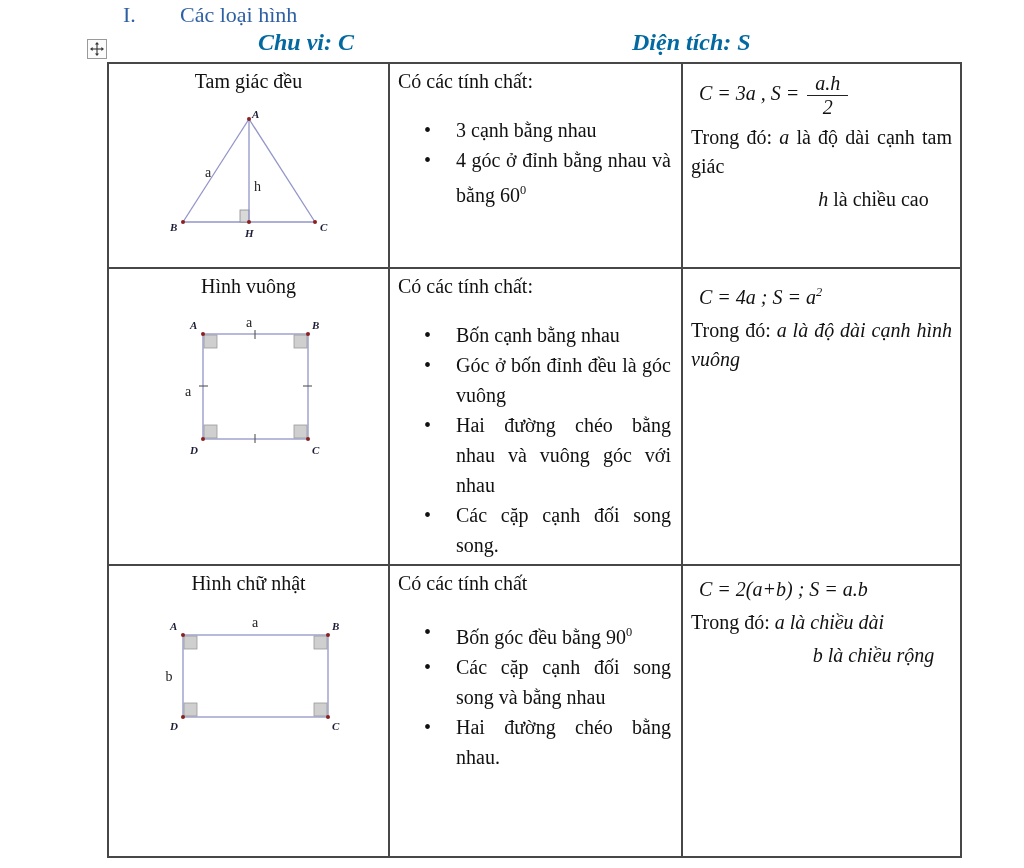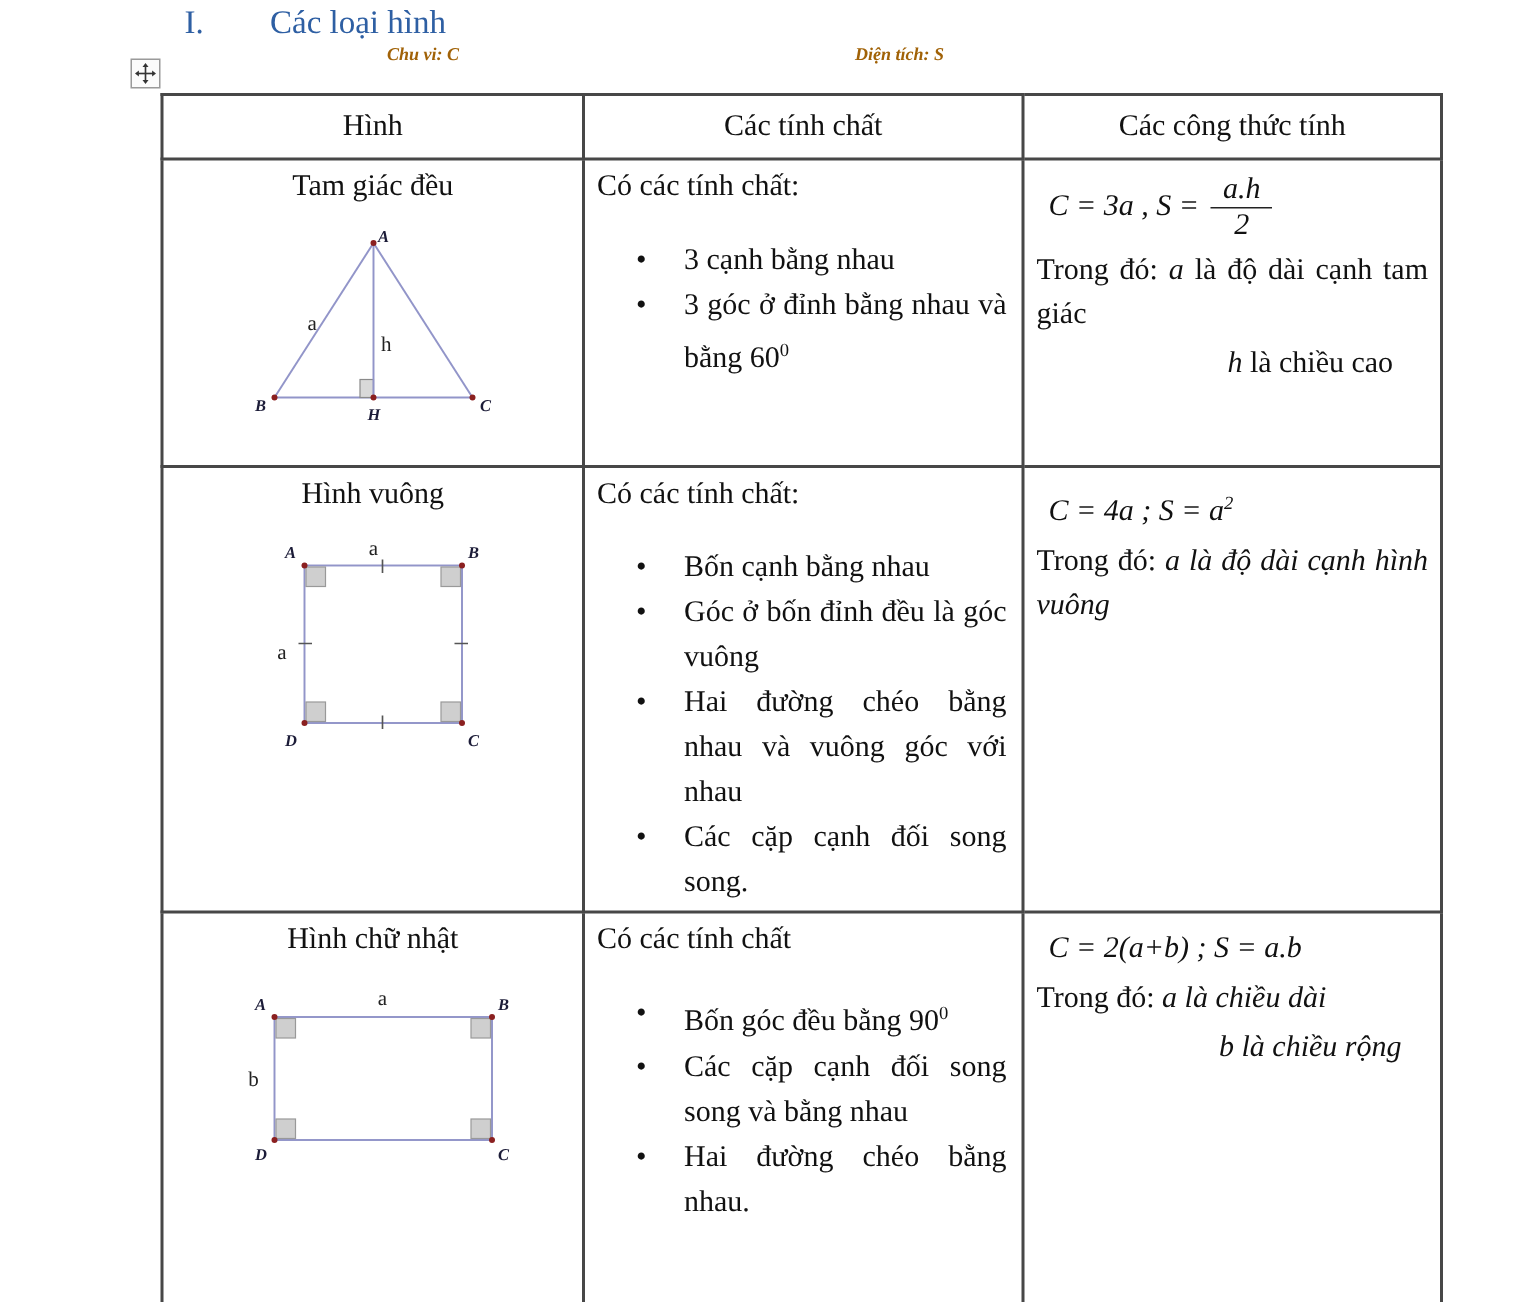--- a/index.html
+++ b/index.html
@@ -3,23 +3,23 @@
 <meta charset="utf-8">
 <style>
   * { box-sizing: border-box; }
   html,body { margin:0; padding:0; }
   body {
     width:1024px; height:868px; background:#ffffff; position:relative;
     font-family:"Liberation Serif", serif; color:#111;
   }
   .heading { position:absolute; left:123px; top:2px; display:flex; color:#2E5FA3; font-size:22px; }
   .heading .num { width:57px; }
-  .subhead { position:absolute; top:29px; font-size:12px; font-style:italic; font-weight:bold; color:#a16207; }
+  .subhead { position:absolute; top:29px; font-size:24px; font-style:italic; font-weight:bold; color:#0369a1; }
   .subhead.left { left:258px; }
-  .subhead.right { left:570px; }
+  .subhead.right { left:632px; }
 
   .move-handle {
     position:absolute; left:87px; top:39px; width:20px; height:20px;
     border:1px solid #9a9a9a; background:#fbfbfb;
     display:flex; align-items:center; justify-content:center;
   }
 
   table.main {
     position:absolute; left:107px; top:62px; width:853px;
     border-collapse:collapse; table-layout:fixed;
@@ -86,25 +86,20 @@
 </div>
 
 <table class="main">
   <colgroup>
       <col style="width:281px">
       <col style="width:293px">
       <col style="width:279px">
     </colgroup>
 
   <tbody>
-      <tr class="hdr">
-    <th>Hình</th>
-    <th>Các tính chất</th>
-    <th>Các công thức tính</th>
-  </tr>
 
   <tr class="r1">
     <td>
       <div class="shape-name">Tam giác đều</div>
       <div class="diagram-wrap t1">
         <svg width="172" height="132" viewBox="0 0 172 132">
           <g stroke="#9295C9" stroke-width="1.3" fill="none">
             <line x1="86" y1="10" x2="20" y2="113"></line>
             <line x1="86" y1="10" x2="152" y2="113"></line>
             <line x1="20" y1="113" x2="152" y2="113"></line>
@@ -128,21 +123,21 @@
     </td>
     <td>
       <div class="props-title">Có các tính chất:</div>
       <div class="bullets">
         <div class="bullet">
           <span class="dot">•</span>
           <span class="txt"><span>3 cạnh bằng nhau</span></span>
         </div>
         <div class="bullet">
           <span class="dot">•</span>
-          <span class="txt"><span>3 góc ở đỉnh bằng nhau và bằng </span><span>60</span><sup>0</sup></span>
+          <span class="txt"><span>4 góc ở đỉnh bằng nhau và bằng </span><span>60</span><sup>0</sup></span>
         </div>
       </div>
     </td>
     <td>
       <div class="formula">
         <span>C = 3a ,  S =</span><span class="frac"><span class="num">a.h</span><span class="den">2</span></span>
       </div>
       <div class="note">
         <span>Trong đó: </span><i>a</i><span> là độ dài cạnh tam giác</span>
       </div>

